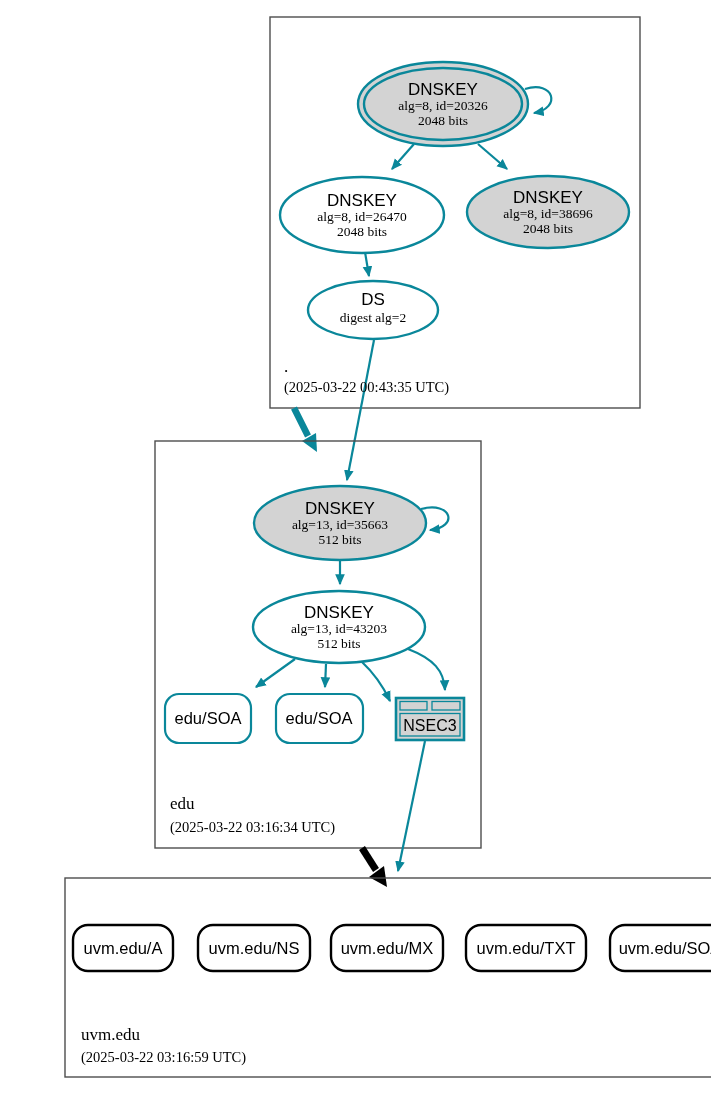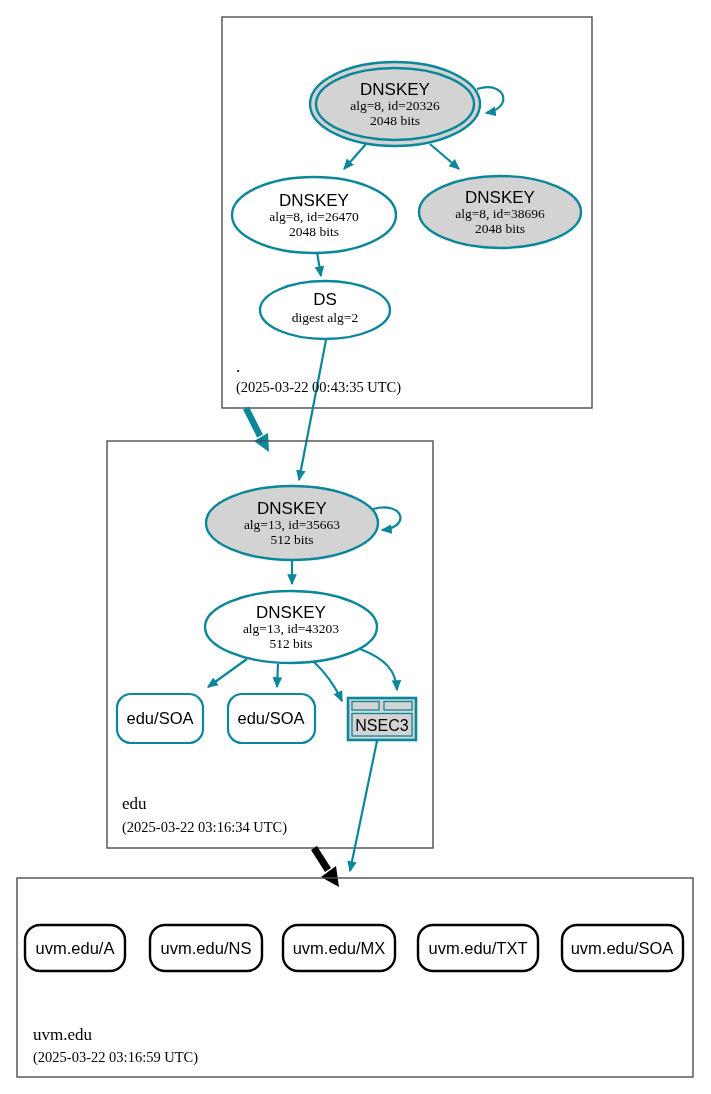--- a/index.html
+++ b/index.html
@@ -5,20 +5,21 @@
   html, body {
     margin: 0;
     padding: 0;
     background: #ffffff;
   }
   .canvas {
     width: 564px;
     height: 1094px;
     position: relative;
     background: #ffffff;
+    padding-left: 48px;
   }
   svg { display: block; }
 
   
   .zone-box   { fill: none; stroke: var(--box_border, #4d4d4d); stroke-width: 1.4; }
   .edge       { fill: none; stroke: var(--secure_teal, #0a879a); stroke-width: 2.2; }
   .ell        { stroke: var(--secure_teal, #0a879a); stroke-width: 2.4; }
   .fill-gray  { fill: var(--node_gray, #d3d3d3); }
   .fill-white { fill: #ffffff; }
   .rr-secure  { fill: #ffffff; stroke: var(--secure_teal, #0a879a); stroke-width: 2.2; }

